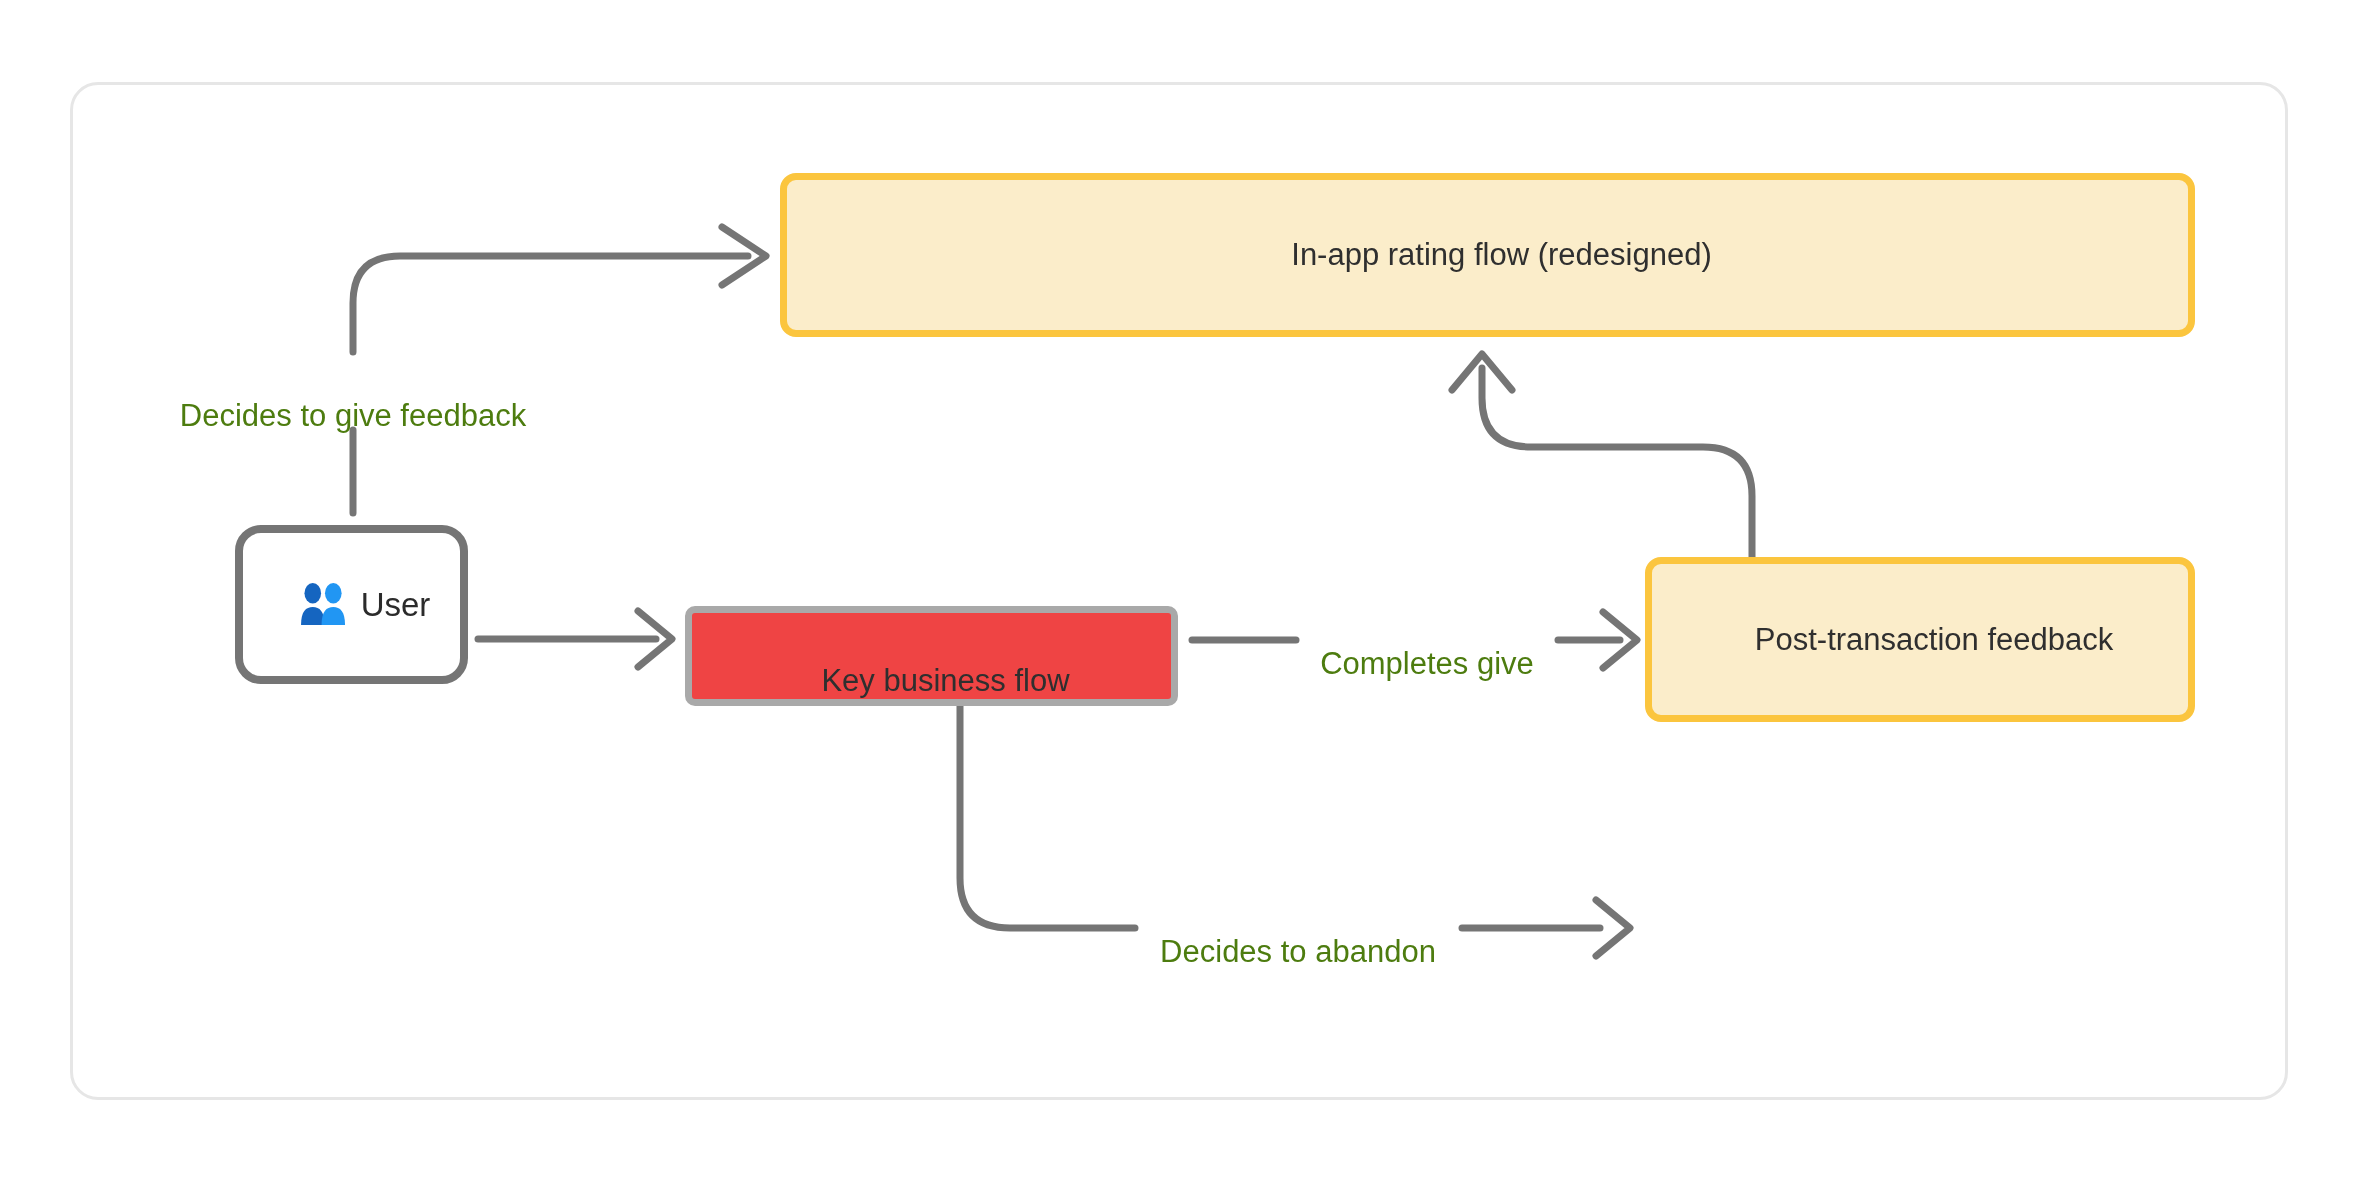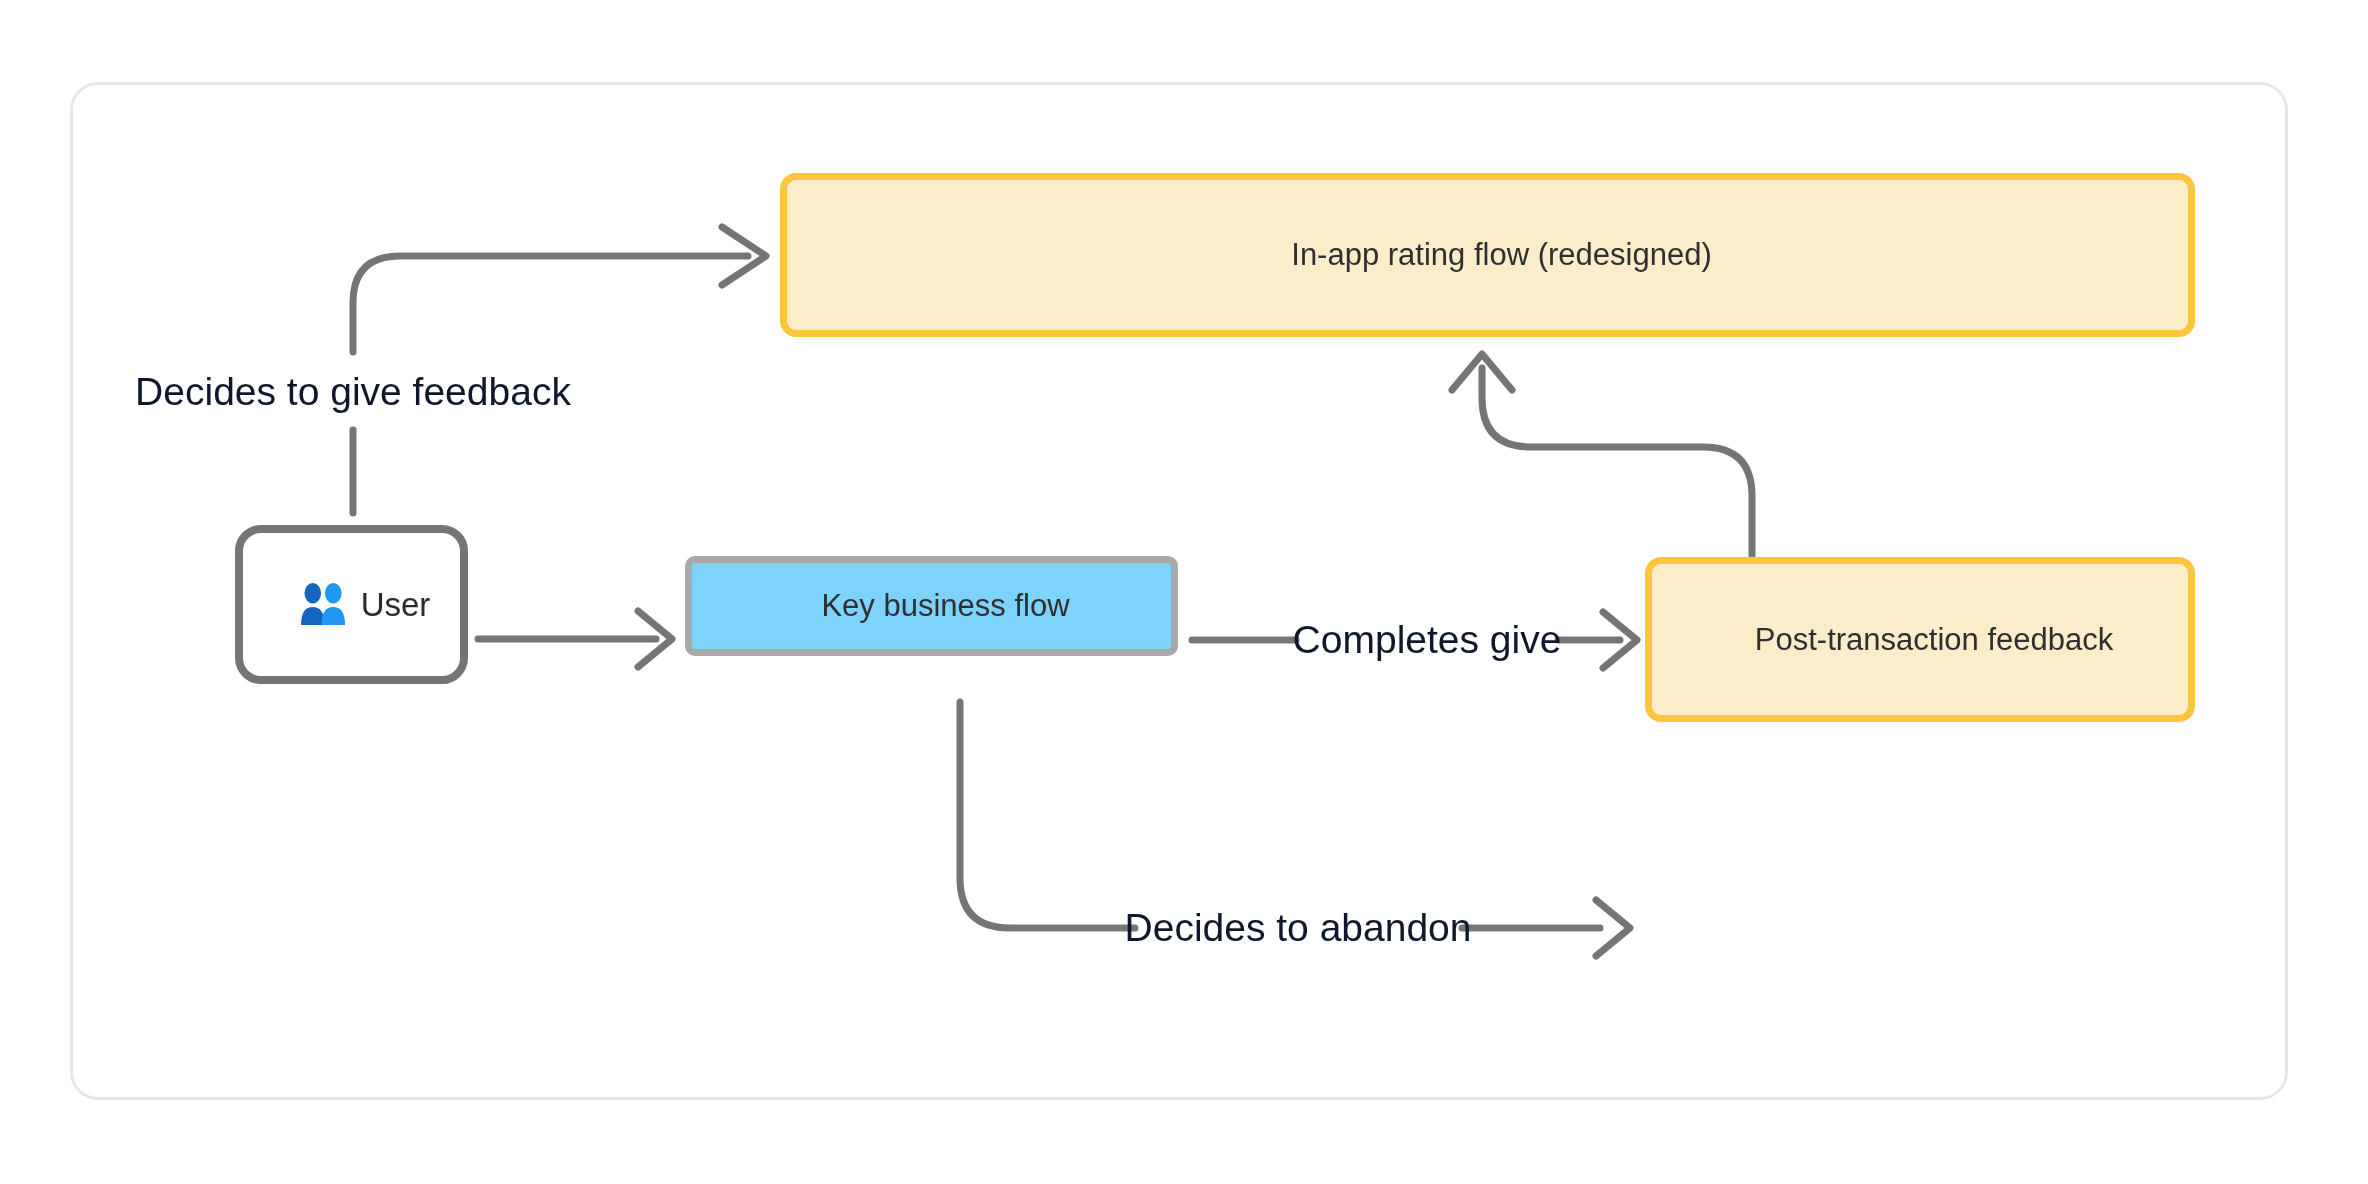--- a/index.html
+++ b/index.html
@@ -75,43 +75,45 @@
   }
   .node-inapp { left: 780px; top: 173px; width: 1415px; height: 164px; }
   .node-post  { left: 1645px; top: 557px; width: 550px; height: 165px; }
   .node-red {
     left: 1645px; top: 845px; width: 550px; height: 165px;
     background: #fbd1c7;
     border: 7px solid #ee4b23;
     border-radius: 16px;
   }
   .node-key {
-    left: 685px; top: 556px; width: 493px; height: 100px;
-    background: #7dd3fc;
+    left: 685px; top: 606px; width: 493px; height: 100px;
+    background: #ef4444;
     border: 7px solid #a9a9a9;
     border-radius: 10px;
+    align-items: flex-end;
   }
   .node-user {
     left: 235px; top: 525px; width: 233px; height: 159px;
     background: #ffffff;
     border: 8px solid #757575;
     border-radius: 26px;
     font-size: 33px;
     color: #2b2b2b;
     gap: 13px;
   }
   .people-icon { width: 47px; height: 43px; display: block; }
 
   
   .edge-label {
     position: absolute;
     transform: translate(-50%, -50%);
-    font-size: 39px;
-    color: #0f172a;
+    font-size: 31px;
+    color: #4d7c0f;
     white-space: nowrap;
+    margin-top: 24px;
   }
   .label-give    { left: 353px;  top: 392px; }
   .label-done    { left: 1427px; top: 640px; }
   .label-abandon { left: 1298px; top: 928px; }
 </style>
 </head>
 <body>
 
 <div class="stage">
 

